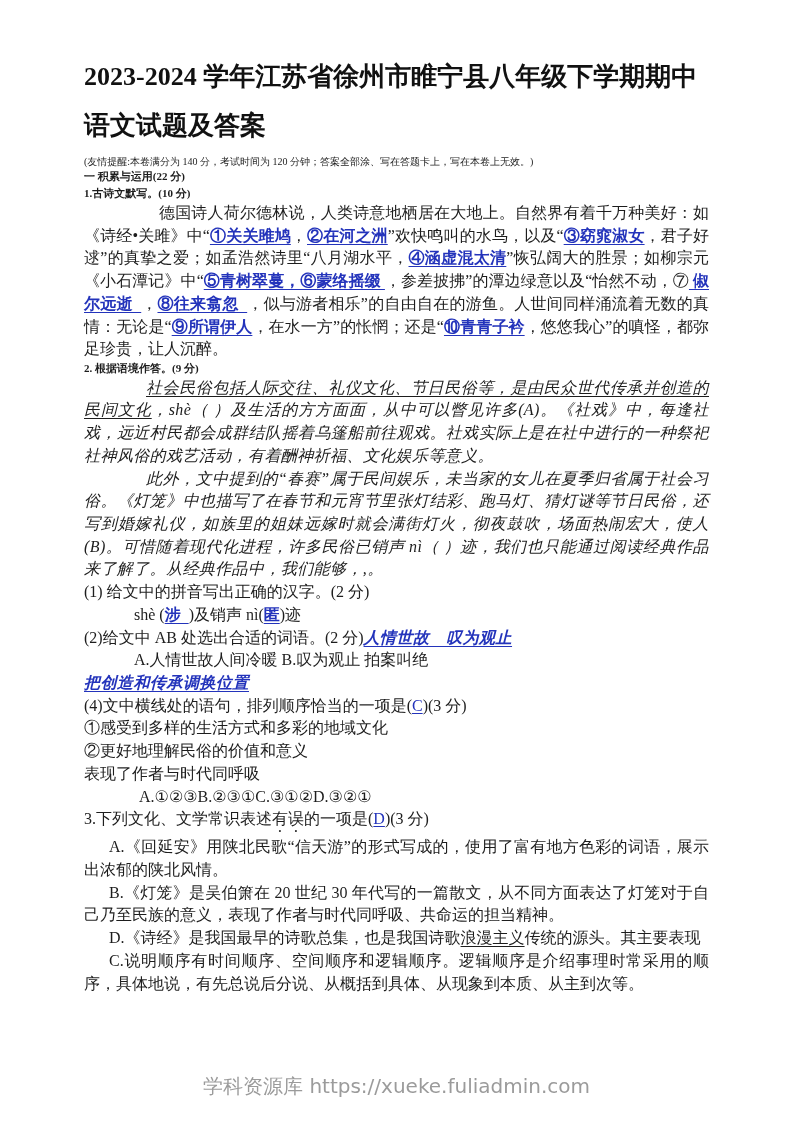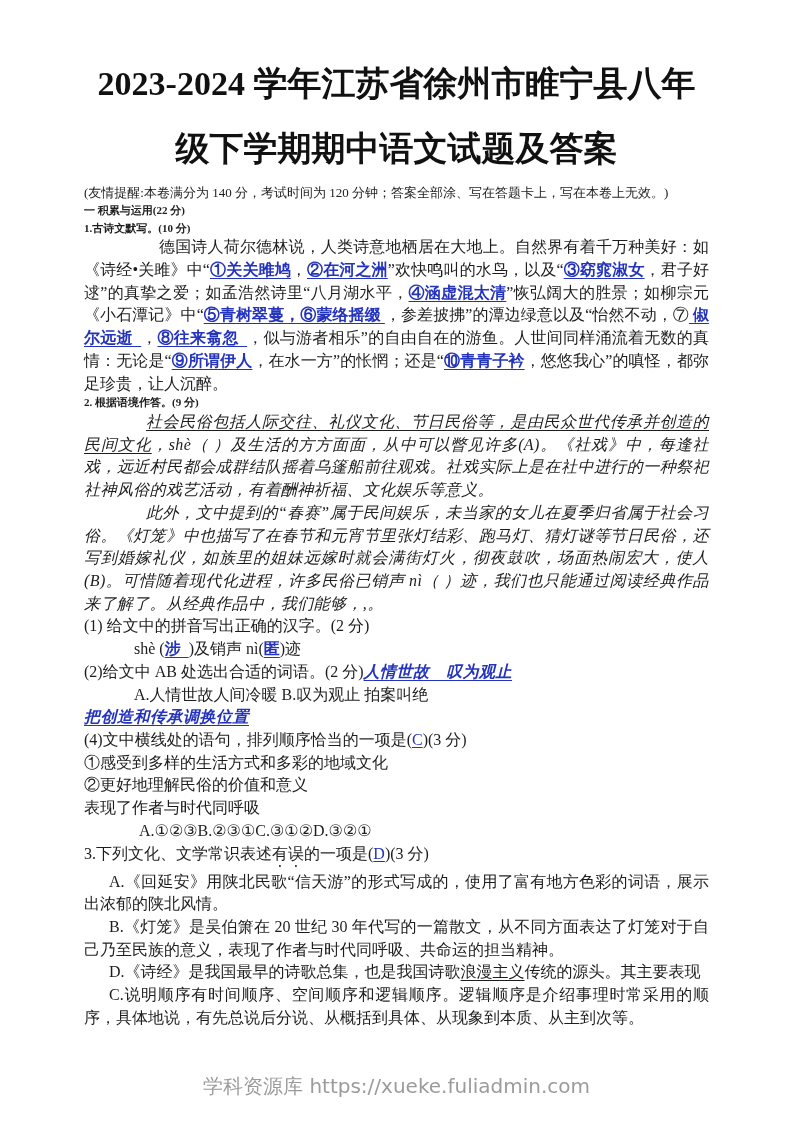--- a/index.html
+++ b/index.html
@@ -10,27 +10,26 @@
     padding:52px 84px 0 84px;
     background:#ffffff;
     font-family:"Liberation Serif","DejaVu Serif",serif;
     color:#1d1d1d;
     font-size:16px;
     line-height:1.42;
     overflow:hidden;
   }
   .title {
     margin:0 0 4px 0;
-    font-size:34px;
+    font-size:26px;
     font-weight:bold;
     line-height:1.9;
     color:#111;
-    text-align:center;
   }
-  .note { margin:0; font-size:13px; line-height:1.3; }
+  .note { margin:0; font-size:10px; line-height:1.3; }
   .section-heading {
     margin:1px 0 2px 0;
     text-align:left;
     font-size:11px;
     font-weight:bold;
   }
   .q-heading { margin:0; font-size:11px; font-weight:bold; }
   .para { margin:0; text-align:justify; }
   .indent-lg { text-indent:75px; }
   .indent-md { text-indent:62px; }

